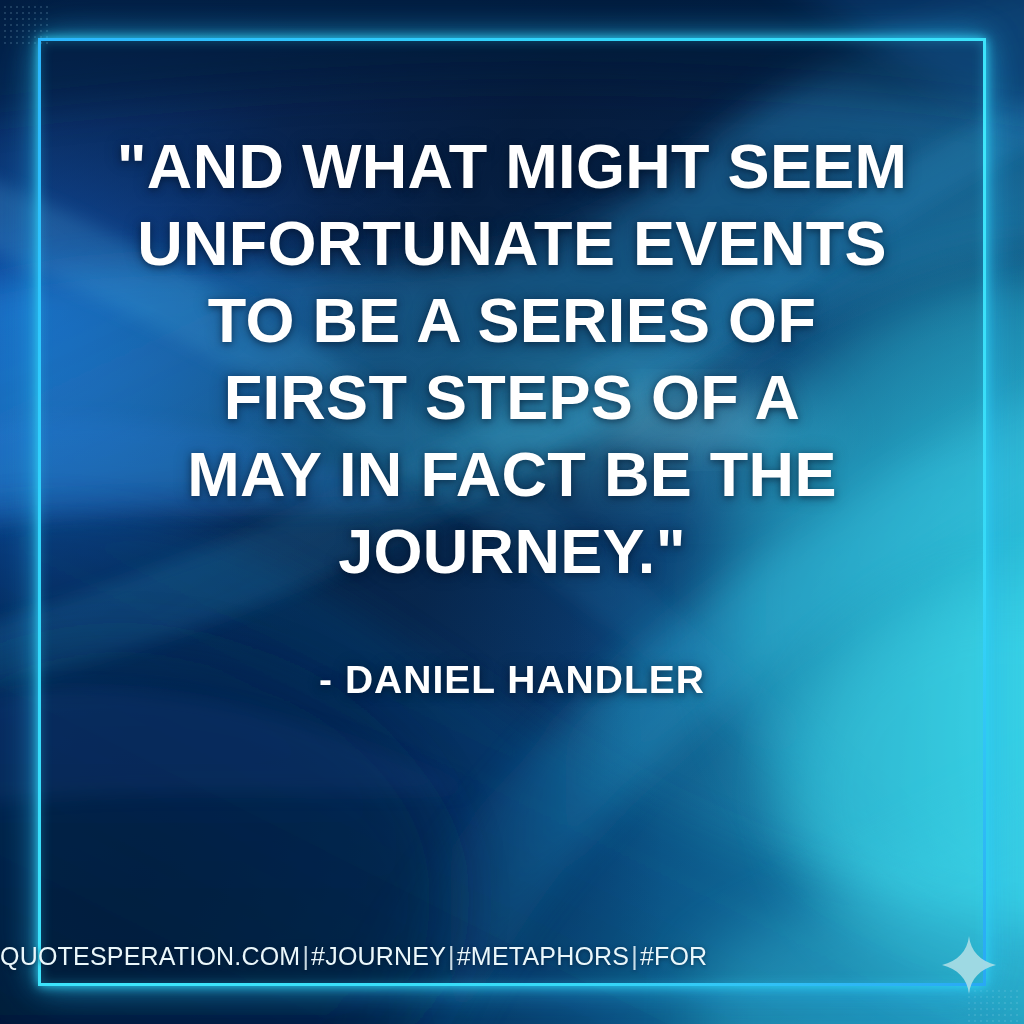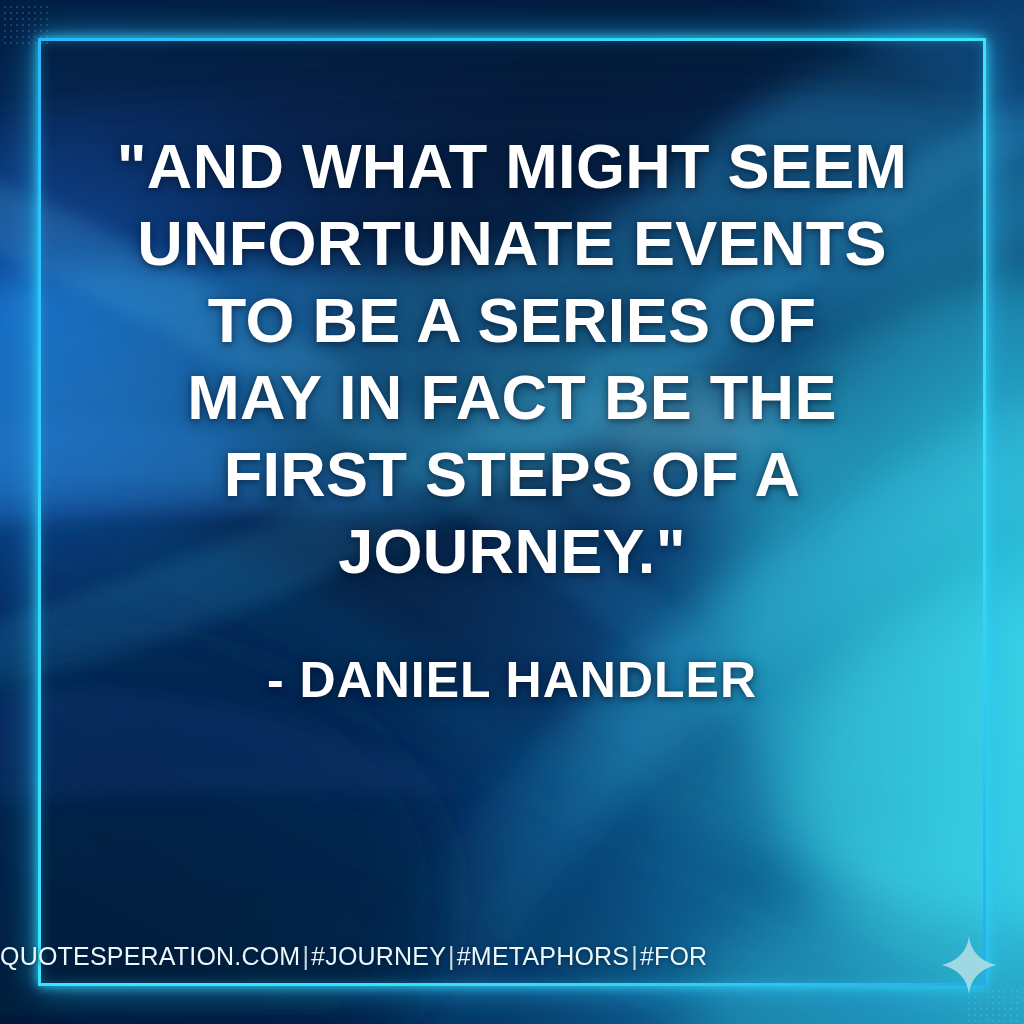--- a/index.html
+++ b/index.html
@@ -134,21 +134,21 @@
 
   .attribution {
     position: absolute;
     left: 62px;
     top: 650px;
     width: 900px;
     text-align: center;
     color: #ffffff;
     font-family: "Liberation Sans", sans-serif;
     font-weight: bold;
-    font-size: 50px;
+    font-size: 39px;
     line-height: 60px;
     letter-spacing: 1px;
     text-shadow:
       0 2px 7px rgba(2,14,34,0.55),
       0 0 16px rgba(4,22,48,0.30);
   }
 
   .footer {
     position: absolute;
     left: 0;
@@ -263,22 +263,22 @@
 
   <div class="dots dots-tl"></div>
   <div class="dots dots-br"></div>
 
   <div class="frame"></div>
 
   <div class="quote-block">
     <span class="quote-line">"AND WHAT MIGHT SEEM</span>
     <span class="quote-line">UNFORTUNATE EVENTS</span>
     <span class="quote-line">TO BE A SERIES OF</span>
+    <span class="quote-line">FIRST STEPS OF A</span>
     <span class="quote-line">MAY IN FACT BE THE</span>
-    <span class="quote-line">FIRST STEPS OF A</span>
     <span class="quote-line">JOURNEY."</span>
   </div>
 
   <div class="attribution">- DANIEL HANDLER</div>
 
   <div class="footer">
     <span>QUOTESPERATION.COM</span><span class="sep">|</span><span>#JOURNEY</span><span class="sep">|</span><span>#METAPHORS</span><span class="sep">|</span><span>#FOR</span>
   </div>
 
   <svg class="sparkle" viewBox="0 0 54 58">

